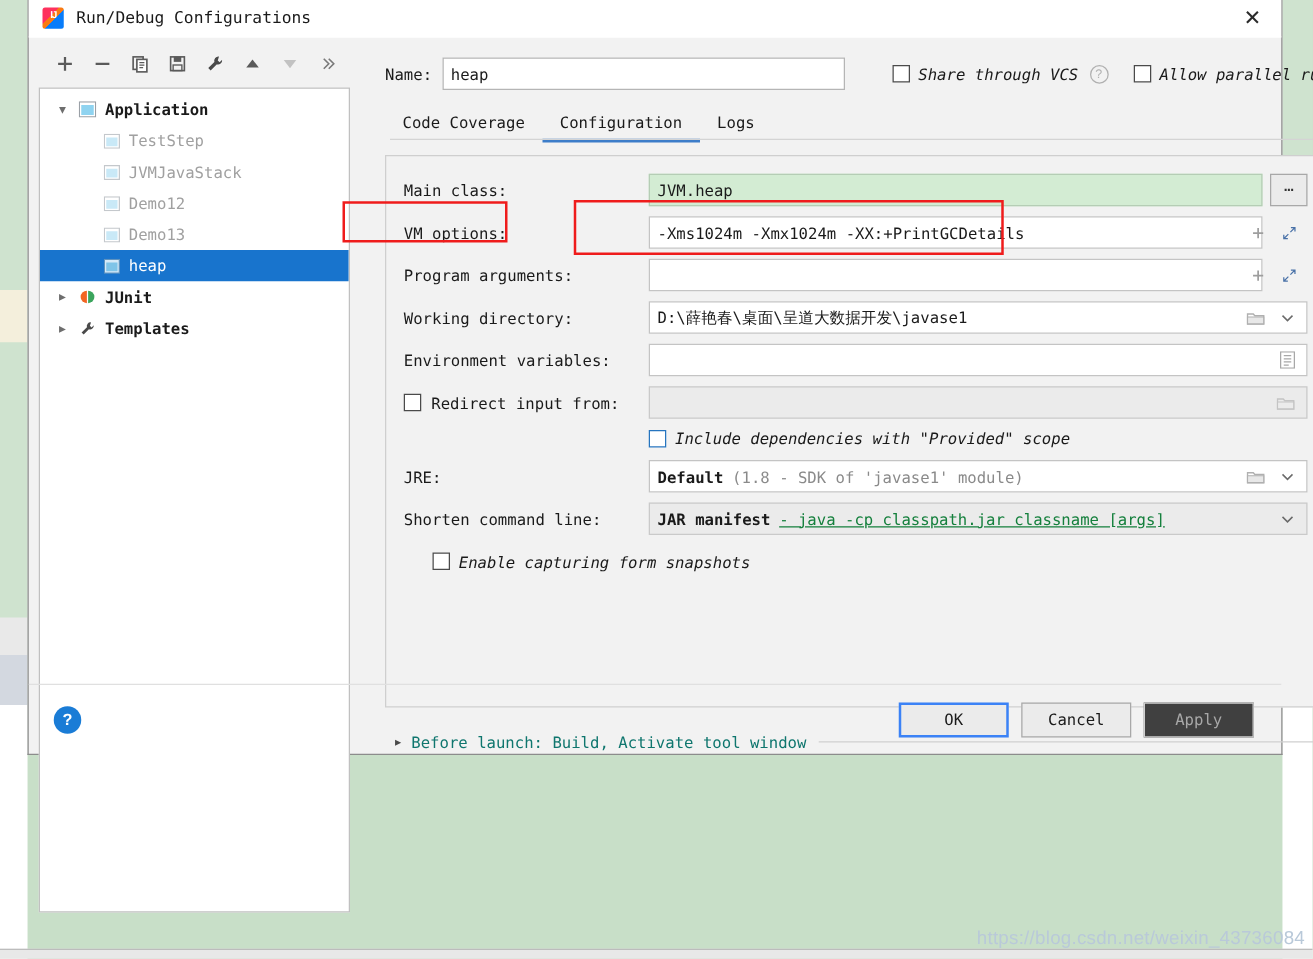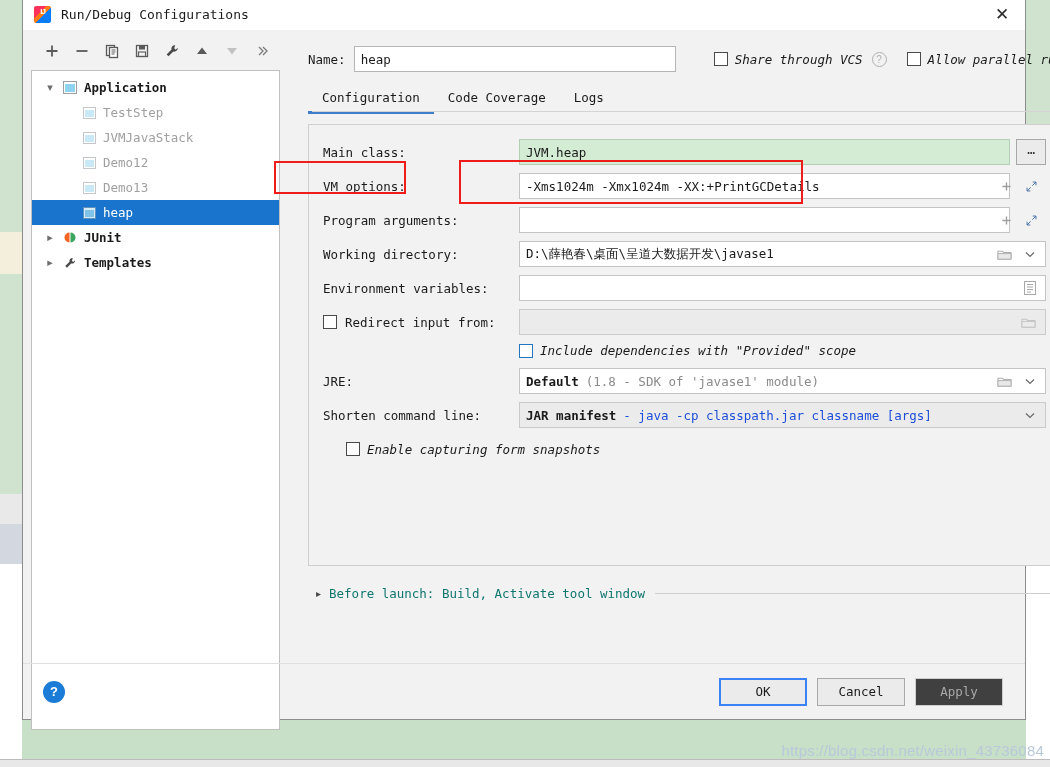--- a/index.html
+++ b/index.html
@@ -16,21 +16,21 @@
     position: absolute; top: 0; bottom: 0;
     background: #cfe3cf;
   }
   #bg-left  { left: 0;  width: 22px; }
   #bg-right { right: 0; width: 24px; }
   .bg-band { position: absolute; left: 0; right: 0; }
 
   
   #dialog {
     position: absolute;
-    left: 22px; top: 0; width: 1004px; height: 720px;
+    left: 22px; top: 0; width: 1004px; height: 604px;
     background: #f2f2f2;
     border: 1px solid #8c8c8c;
     border-top: none;
     display: flex; flex-direction: column;
   }
 
   
   #titlebar {
     height: 30px; flex: 0 0 30px;
     background: #ffffff;
@@ -409,22 +409,22 @@
         <div id="name-right">
           <span class="cbx"></span>
           <span class="chk-text">Share through VCS</span>
           <span class="help-circle">?</span>
           <span class="cbx" style="margin-left:20px;"></span>
           <span class="chk-text">Allow parallel run</span>
         </div>
       </div>
 
       <div id="tabs">
+        <div class="tab">Code Coverage</div>
         <div class="tab active">Configuration</div>
-        <div class="tab">Code Coverage</div>
         <div class="tab">Logs</div>
         <div id="tab-underline"></div>
       </div>
 
       <div id="form-panel">
 
         <div class="frow">
           <div class="flabel">Main class:</div>
           <div class="fctl">
             <div class="inp green">JVM.heap</div>
@@ -550,21 +550,21 @@
               </span>
             </div>
           </div>
         </div>
 
         <div class="frow">
           <div class="flabel">Shorten command line:</div>
           <div class="fctl">
             <div class="inp grey">
               <span style="font-weight:bold;">JAR manifest</span>
-              <span style="color:#1d4ed8;margin-left:7px;">- java -cp classpath.jar classname [args]</span>
+              <span style="color:#15803d;margin-left:7px;text-decoration:underline;">- java -cp classpath.jar classname [args]</span>
             </div>
             <div class="in-icons" style="right:10px;">
               <span class="ic">
                 <svg width="12" height="12" viewBox="0 0 12 12">
                     <path d="M2 4.5 6 8.5 10 4.5" stroke="#6a6a6a" stroke-width="1.2" fill="none"></path>
                   </svg>
               </span>
             </div>
           </div>
         </div>

